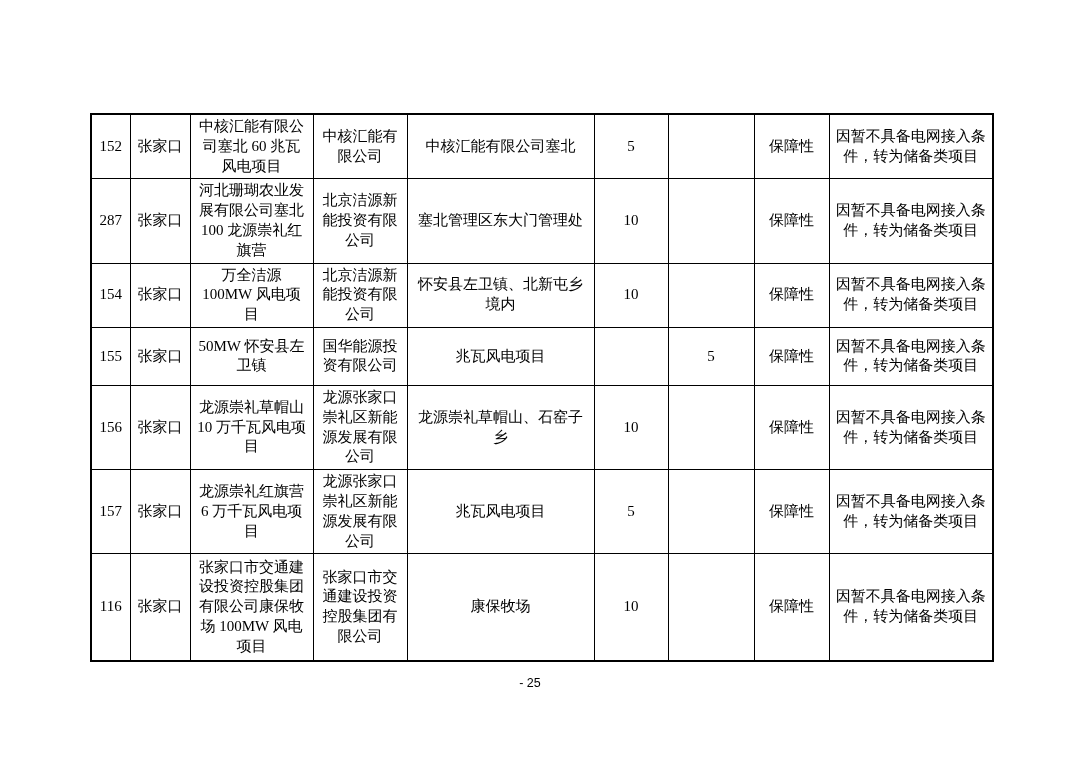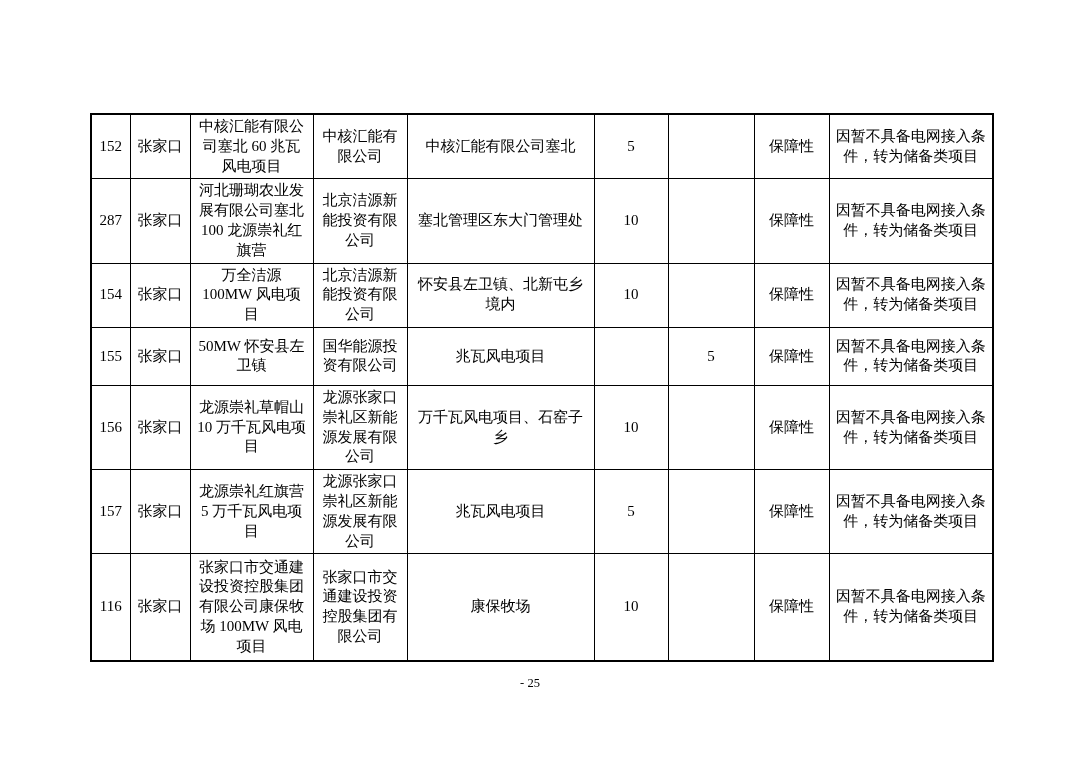--- a/index.html
+++ b/index.html
@@ -34,21 +34,21 @@
     padding: 2px 5px;
     word-break: break-word;
     overflow: hidden;
   }
   .footer {
     position: absolute;
     left: 0;
     top: 676px;
     width: 1060px;
     text-align: center;
-    font-family: Liberation Serif, serif;
+    font-family: Liberation Sans, sans-serif;
     font-size: 12.5px;
     color: #000000;
   }
 </style>
 </head>
 <body>
 
 <div class="page">
 
   <table class="doc-table">
@@ -106,30 +106,30 @@
         <td></td>
         <td>5</td>
         <td>保障性</td>
         <td>因暂不具备电网接入条件，转为储备类项目</td>
       </tr>
       <tr style="height:81px">
         <td>156</td>
         <td>张家口</td>
         <td>龙源崇礼草帽山 10 万千瓦风电项目</td>
         <td>龙源张家口崇礼区新能源发展有限公司</td>
-        <td>万千瓦风电项目、石窑子乡</td>
+        <td>龙源崇礼草帽山、石窑子乡</td>
         <td>10</td>
         <td></td>
         <td>保障性</td>
         <td>因暂不具备电网接入条件，转为储备类项目</td>
       </tr>
       <tr style="height:79px">
         <td>157</td>
         <td>张家口</td>
-        <td>龙源崇礼红旗营 5 万千瓦风电项目</td>
+        <td>龙源崇礼红旗营 6 万千瓦风电项目</td>
         <td>龙源张家口崇礼区新能源发展有限公司</td>
         <td>兆瓦风电项目</td>
         <td>5</td>
         <td></td>
         <td>保障性</td>
         <td>因暂不具备电网接入条件，转为储备类项目</td>
       </tr>
       <tr style="height:107px">
         <td>116</td>
         <td>张家口</td>

